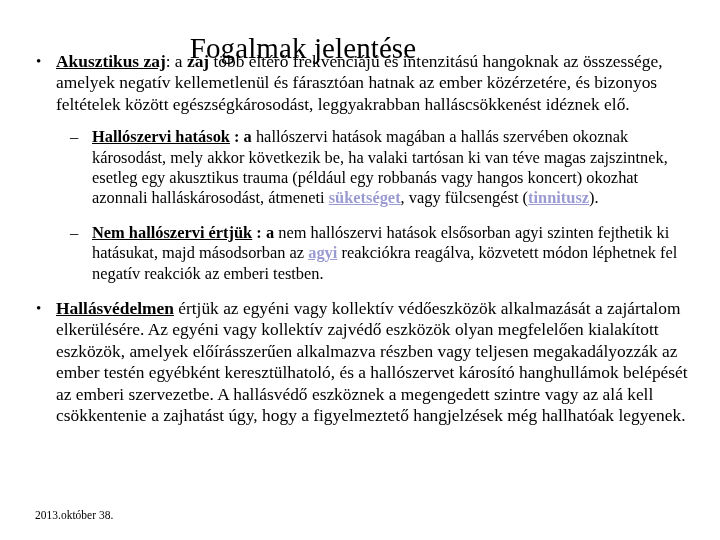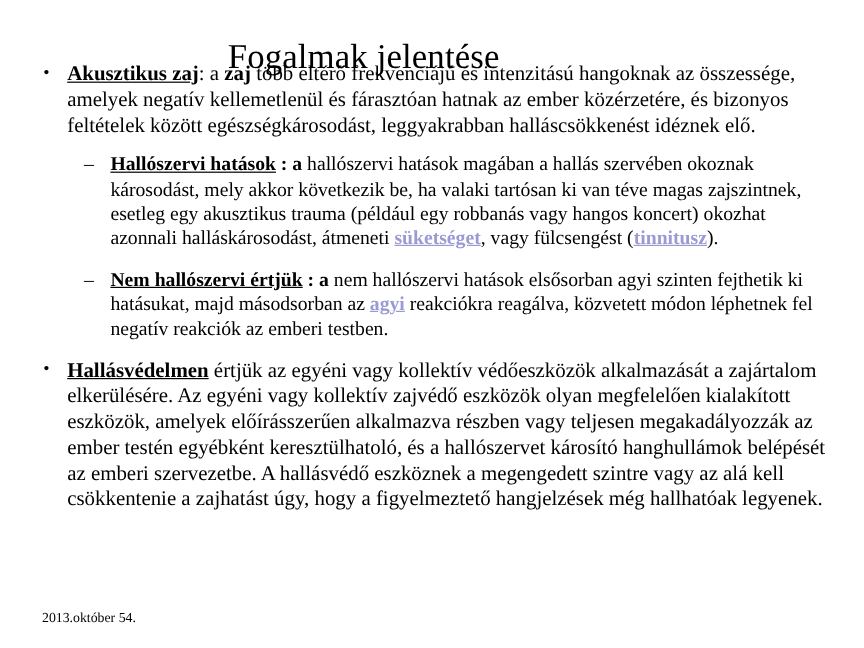--- a/index.html
+++ b/index.html
@@ -130,15 +130,15 @@
 
     <div class="gap-lg"></div>
 
     <div class="bullet-l1">
       <span class="marker">•</span>
       <span class="bu">Hallásvédelmen</span><span> értjük az </span><span class="u">egyéni</span><span> vagy </span><span class="u">kollektív</span><span> védőeszközök alkalmazását a zajártalom elkerülésére. Az </span><span class="u">egyéni</span><span> vagy </span><span class="u">kollektív</span><span> zajvédő eszközök olyan megfelelően kialakított eszközök, amelyek előírásszerűen alkalmazva részben vagy teljesen megakadályozzák az ember testén egyébként keresztülhatoló, és a hallószervet károsító hanghullámok belépését az emberi szervezetbe. A hallásvédő eszköznek </span><span class="u">a megengedett szintre vagy az alá kell csökkentenie</span><span> a zajhatást úgy, hogy a figyelmeztető hangjelzések még hallhatóak legyenek.</span>
     </div>
 
   </div>
 
-  <div class="footer-date">2013.október 54.</div>
+  <div class="footer-date">2013.október 38.</div>
 
 </div>
 
 </body></html>

